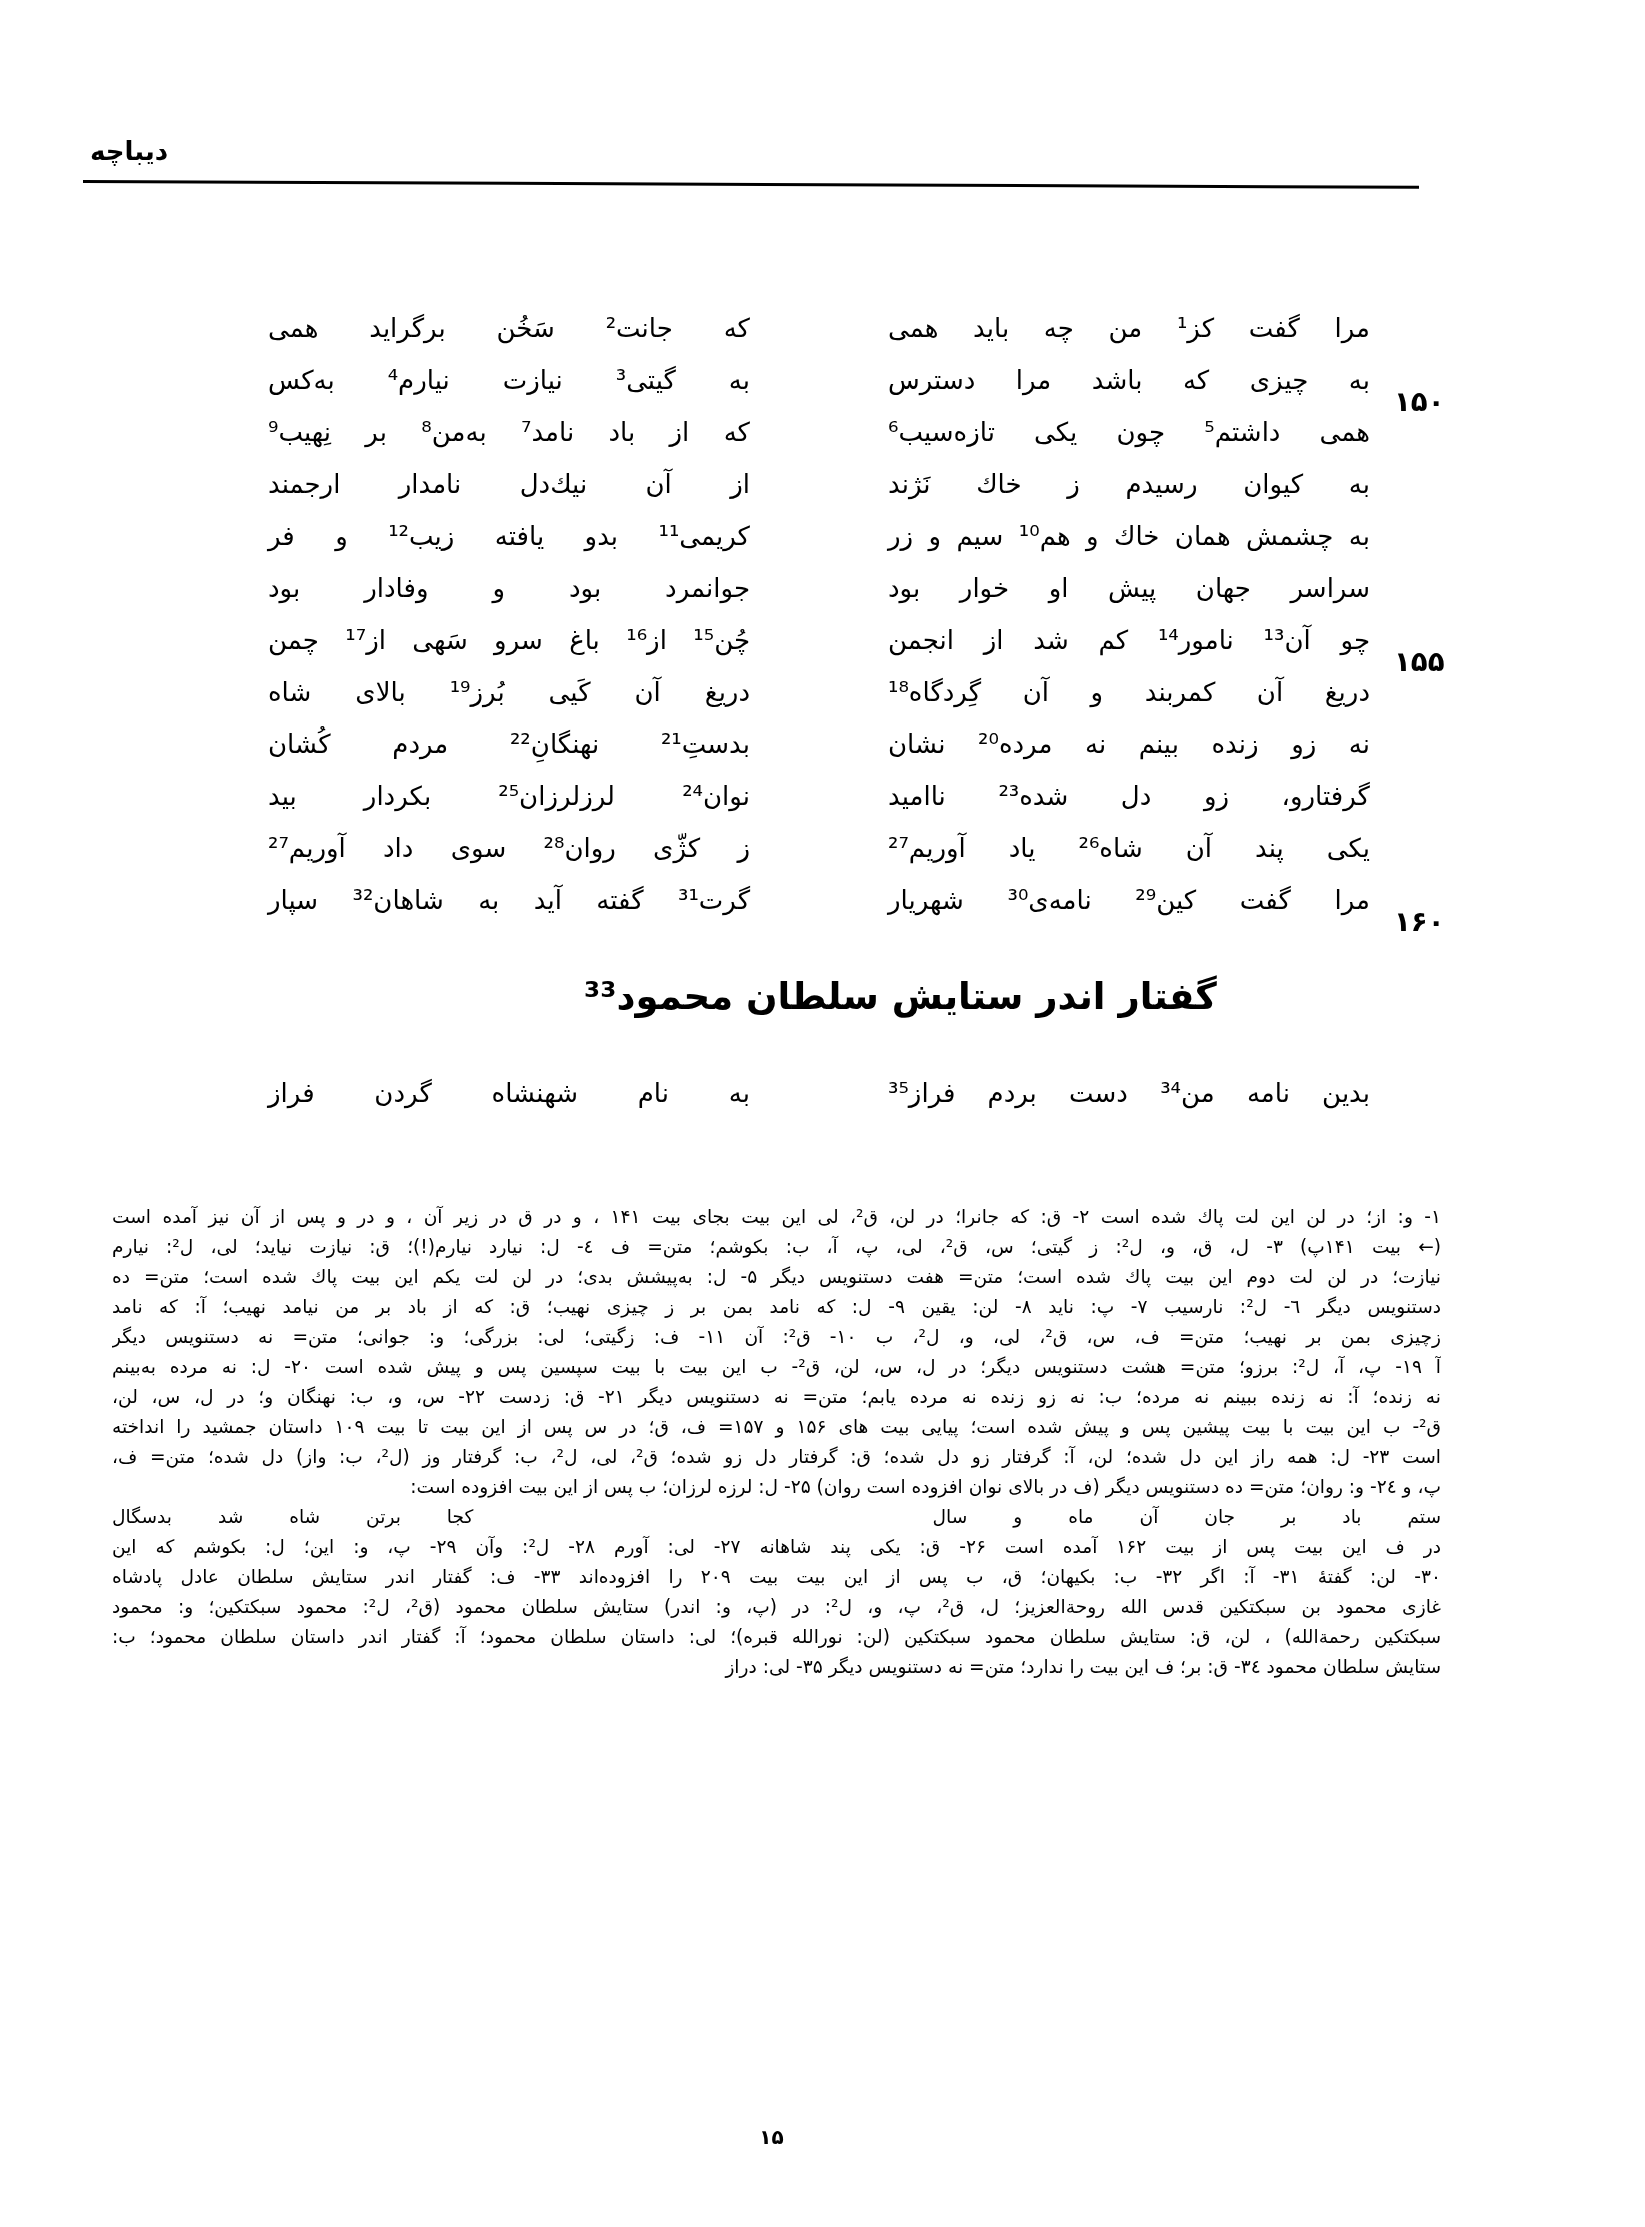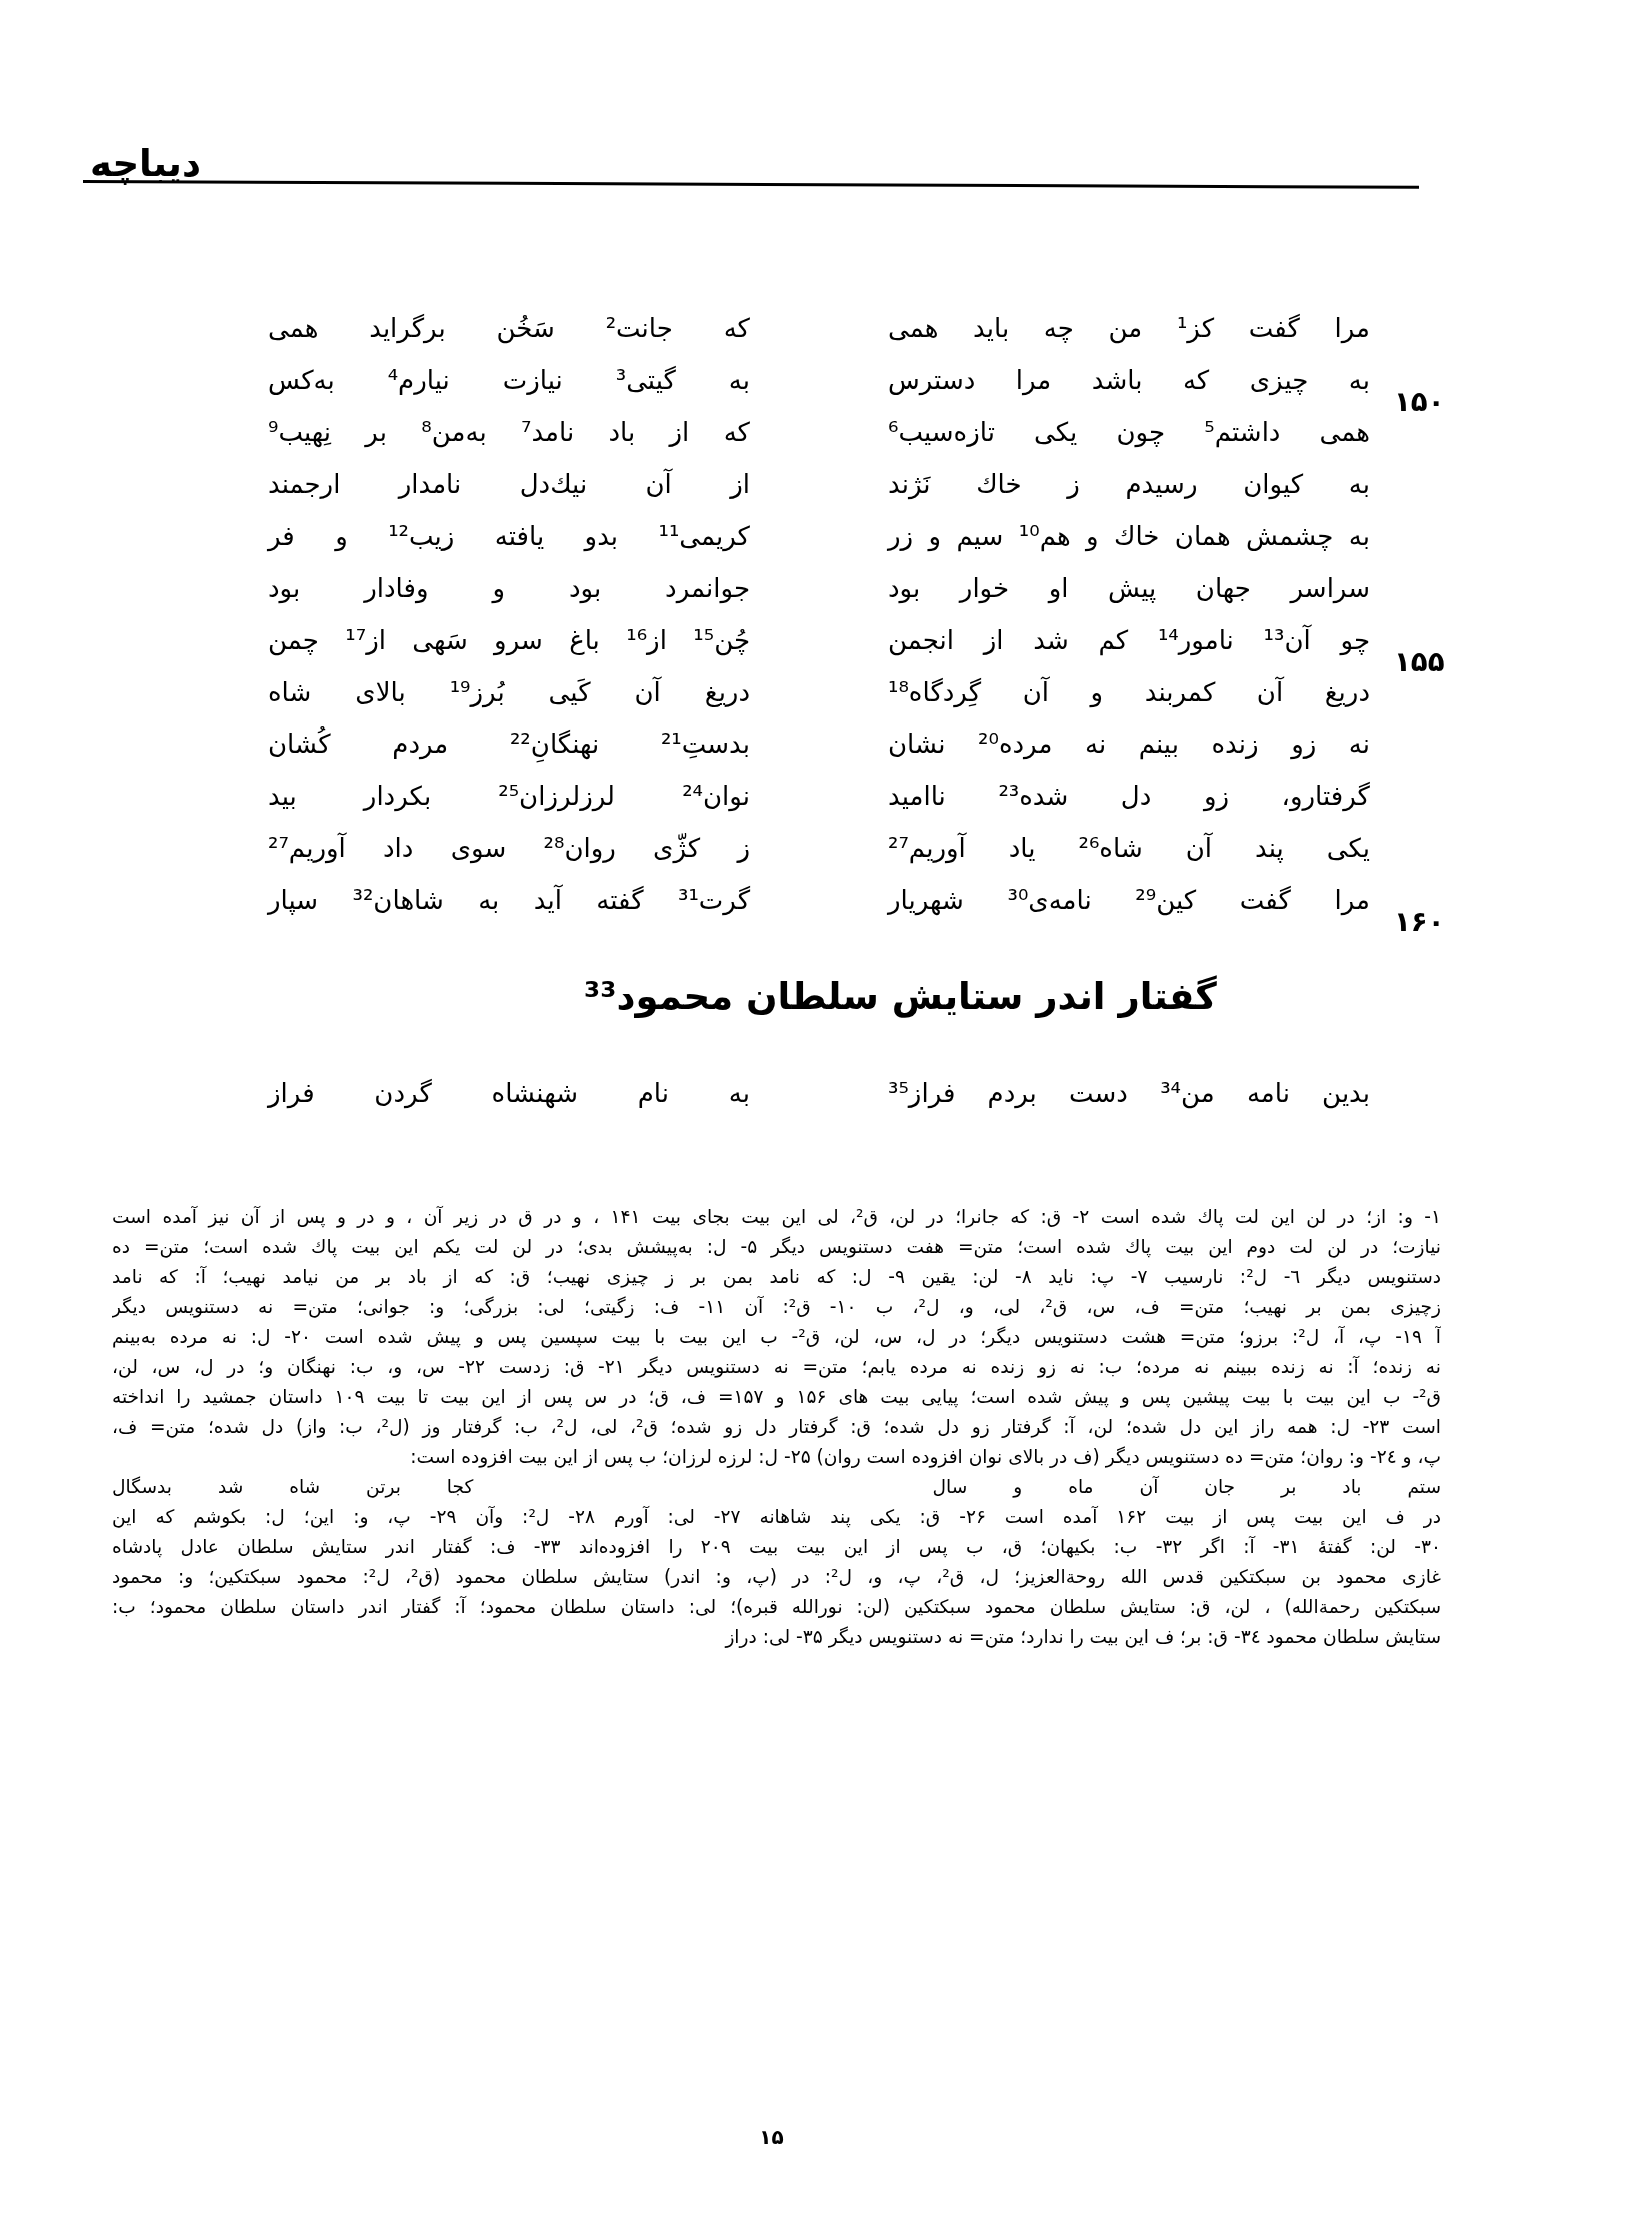--- a/index.html
+++ b/index.html
@@ -1,18 +1,18 @@
 <!DOCTYPE html>
 <html style="font-size:11px"><head>
 <meta charset="utf-8">
 <style>
   html, body { margin:0; padding:0; background:#ffffff; }
   body { width:1645px; height:2227px; position:relative; overflow:hidden; color:#000; font-family:"DejaVu Sans", sans-serif; }
   .page { position:absolute; inset:0; direction:rtl; }
-  .header-title { position:absolute; left:90px; top:142px; font-size:37px; font-weight:bold; direction:rtl; }
+  .header-title { position:absolute; left:90px; top:136px; font-size:26px; font-weight:bold; direction:rtl; }
   .header-rule { position:absolute; left:83px; top:180px; width:1336px; height:3.4px; background:#000; transform:rotate(0.25deg); transform-origin:left center; }
   .verses { position:absolute; top:313px; left:227px; width:1143px; }
   .verse-row { position:relative; height:52px; }
   .verse-num { position:absolute; right:-100px; top:1.4px; width:76px; text-align:left; font-size:27.6px; font-weight:bold; direction:rtl;margin-top:19px; }
   .hemistich-a { position:absolute; right:0; width:482px; font-size:26px; text-align:justify; text-align-last:justify; white-space:nowrap; direction:rtl; }
   .hemistich-b { position:absolute; right:620px; width:482px; font-size:26px; text-align:justify; text-align-last:justify; white-space:nowrap; direction:rtl; }
   .section-title { position:absolute; top:975px; left:0; width:1645px; text-align:center; font-size:37px; font-weight:bold; direction:rtl; padding-left:16px; }
   .section-title .inner { display:inline-block; margin-left:124px; }
   .intro-verse { position:absolute; top:1078px; left:227px; width:1143px; height:48px; }
   .footnotes { position:absolute; top:1202px; left:112px; width:1329px; font-size:18.6px; line-height:30px; direction:rtl; text-align:justify; }
@@ -96,20 +96,21 @@
     <span class="inner">گفتار اندر ستایش سلطان محمود³³</span>
   </div>
 
   <div class="intro-verse">
     <span class="hemistich-a">بدین نامه من³⁴ دست بردم فراز³⁵</span>
     <span class="hemistich-b">به نام شهنشاه گردن فراز</span>
   </div>
 
   <div class="footnotes">
     <div class="fn-line">۱- و: از؛ در لن این لت پاك شده است   ۲- ق: که جانرا؛ در لن، ق²، لی این بیت بجای بیت ۱۴۱ ، و در ق در زیر آن ، و در و پس از آن نیز آمده است</div>
+    <div class="fn-line">(← بیت ۱۴۱پ)   ۳- ل، ق، و، ل²: ز گیتی؛ س، ق²، لی، پ، آ، ب: بکوشم؛ متن= ف   ٤- ل: نیارد نیارم(!)؛ ق: نیازت نیاید؛ لی، ل²: نیارم</div>
     <div class="fn-line">نیازت؛ در لن لت دوم این بیت پاك شده است؛ متن= هفت دستنویس دیگر   ۵- ل: به‌پیشش بدی؛ در لن لت یکم این بیت پاك شده است؛ متن= ده</div>
     <div class="fn-line">دستنویس دیگر   ٦- ل²: نارسیب   ۷- پ: ناید   ۸- لن: یقین   ۹- ل: که نامد بمن بر ز چیزی نهیب؛ ق: که از باد بر من نیامد نهیب؛ آ: که نامد</div>
     <div class="fn-line">زچیزی بمن بر نهیب؛ متن= ف، س، ق²، لی، و، ل²، ب   ۱۰- ق²: آن   ۱۱- ف: زگیتی؛ لی: بزرگی؛ و: جوانی؛ متن= نه دستنویس دیگر</div>
     <div class="fn-line">آ   ۱۹- پ، آ، ل²: برزو؛ متن= هشت دستنویس دیگر؛ در ل، س، لن، ق²- ب این بیت با بیت سپسین پس و پیش شده است   ۲۰- ل: نه مرده به‌بینم</div>
     <div class="fn-line">نه زنده؛ آ: نه زنده ببینم نه مرده؛ ب: نه زو زنده نه مرده یابم؛ متن= نه دستنویس دیگر   ۲۱- ق: زدست   ۲۲- س، و، ب: نهنگان و؛ در ل، س، لن،</div>
     <div class="fn-line">ق²- ب این بیت با بیت پیشین پس و پیش شده است؛ پیایی بیت های ۱۵۶ و ۱۵۷= ف، ق؛ در س پس از این بیت تا بیت ۱۰۹ داستان جمشید را انداخته</div>
     <div class="fn-line">است   ۲۳- ل: همه راز این دل شده؛ لن، آ: گرفتار زو دل شده؛ ق: گرفتار دل زو شده؛ ق²، لی، ل²، ب: گرفتار وز (ل²، ب: واز) دل شده؛ متن= ف،</div>
     <div class="fn-line last">پ، و   ٢٤- و: روان؛ متن= ده دستنویس دیگر (ف در بالای نوان افزوده است روان)   ۲۵- ل: لرزه لرزان؛ ب پس از این بیت افزوده است:</div>
     <div class="fn-line fn-verse">ستم باد بر جان آن ماه و سال          کجا برتن شاه شد بدسگال</div>
     <div class="fn-line">در ف این بیت پس از بیت ۱۶۲ آمده است   ۲۶- ق: یکی پند شاهانه   ۲۷- لی: آورم   ۲۸- ل²: وآن   ۲۹- پ، و: این؛ ل: بکوشم که این</div>

